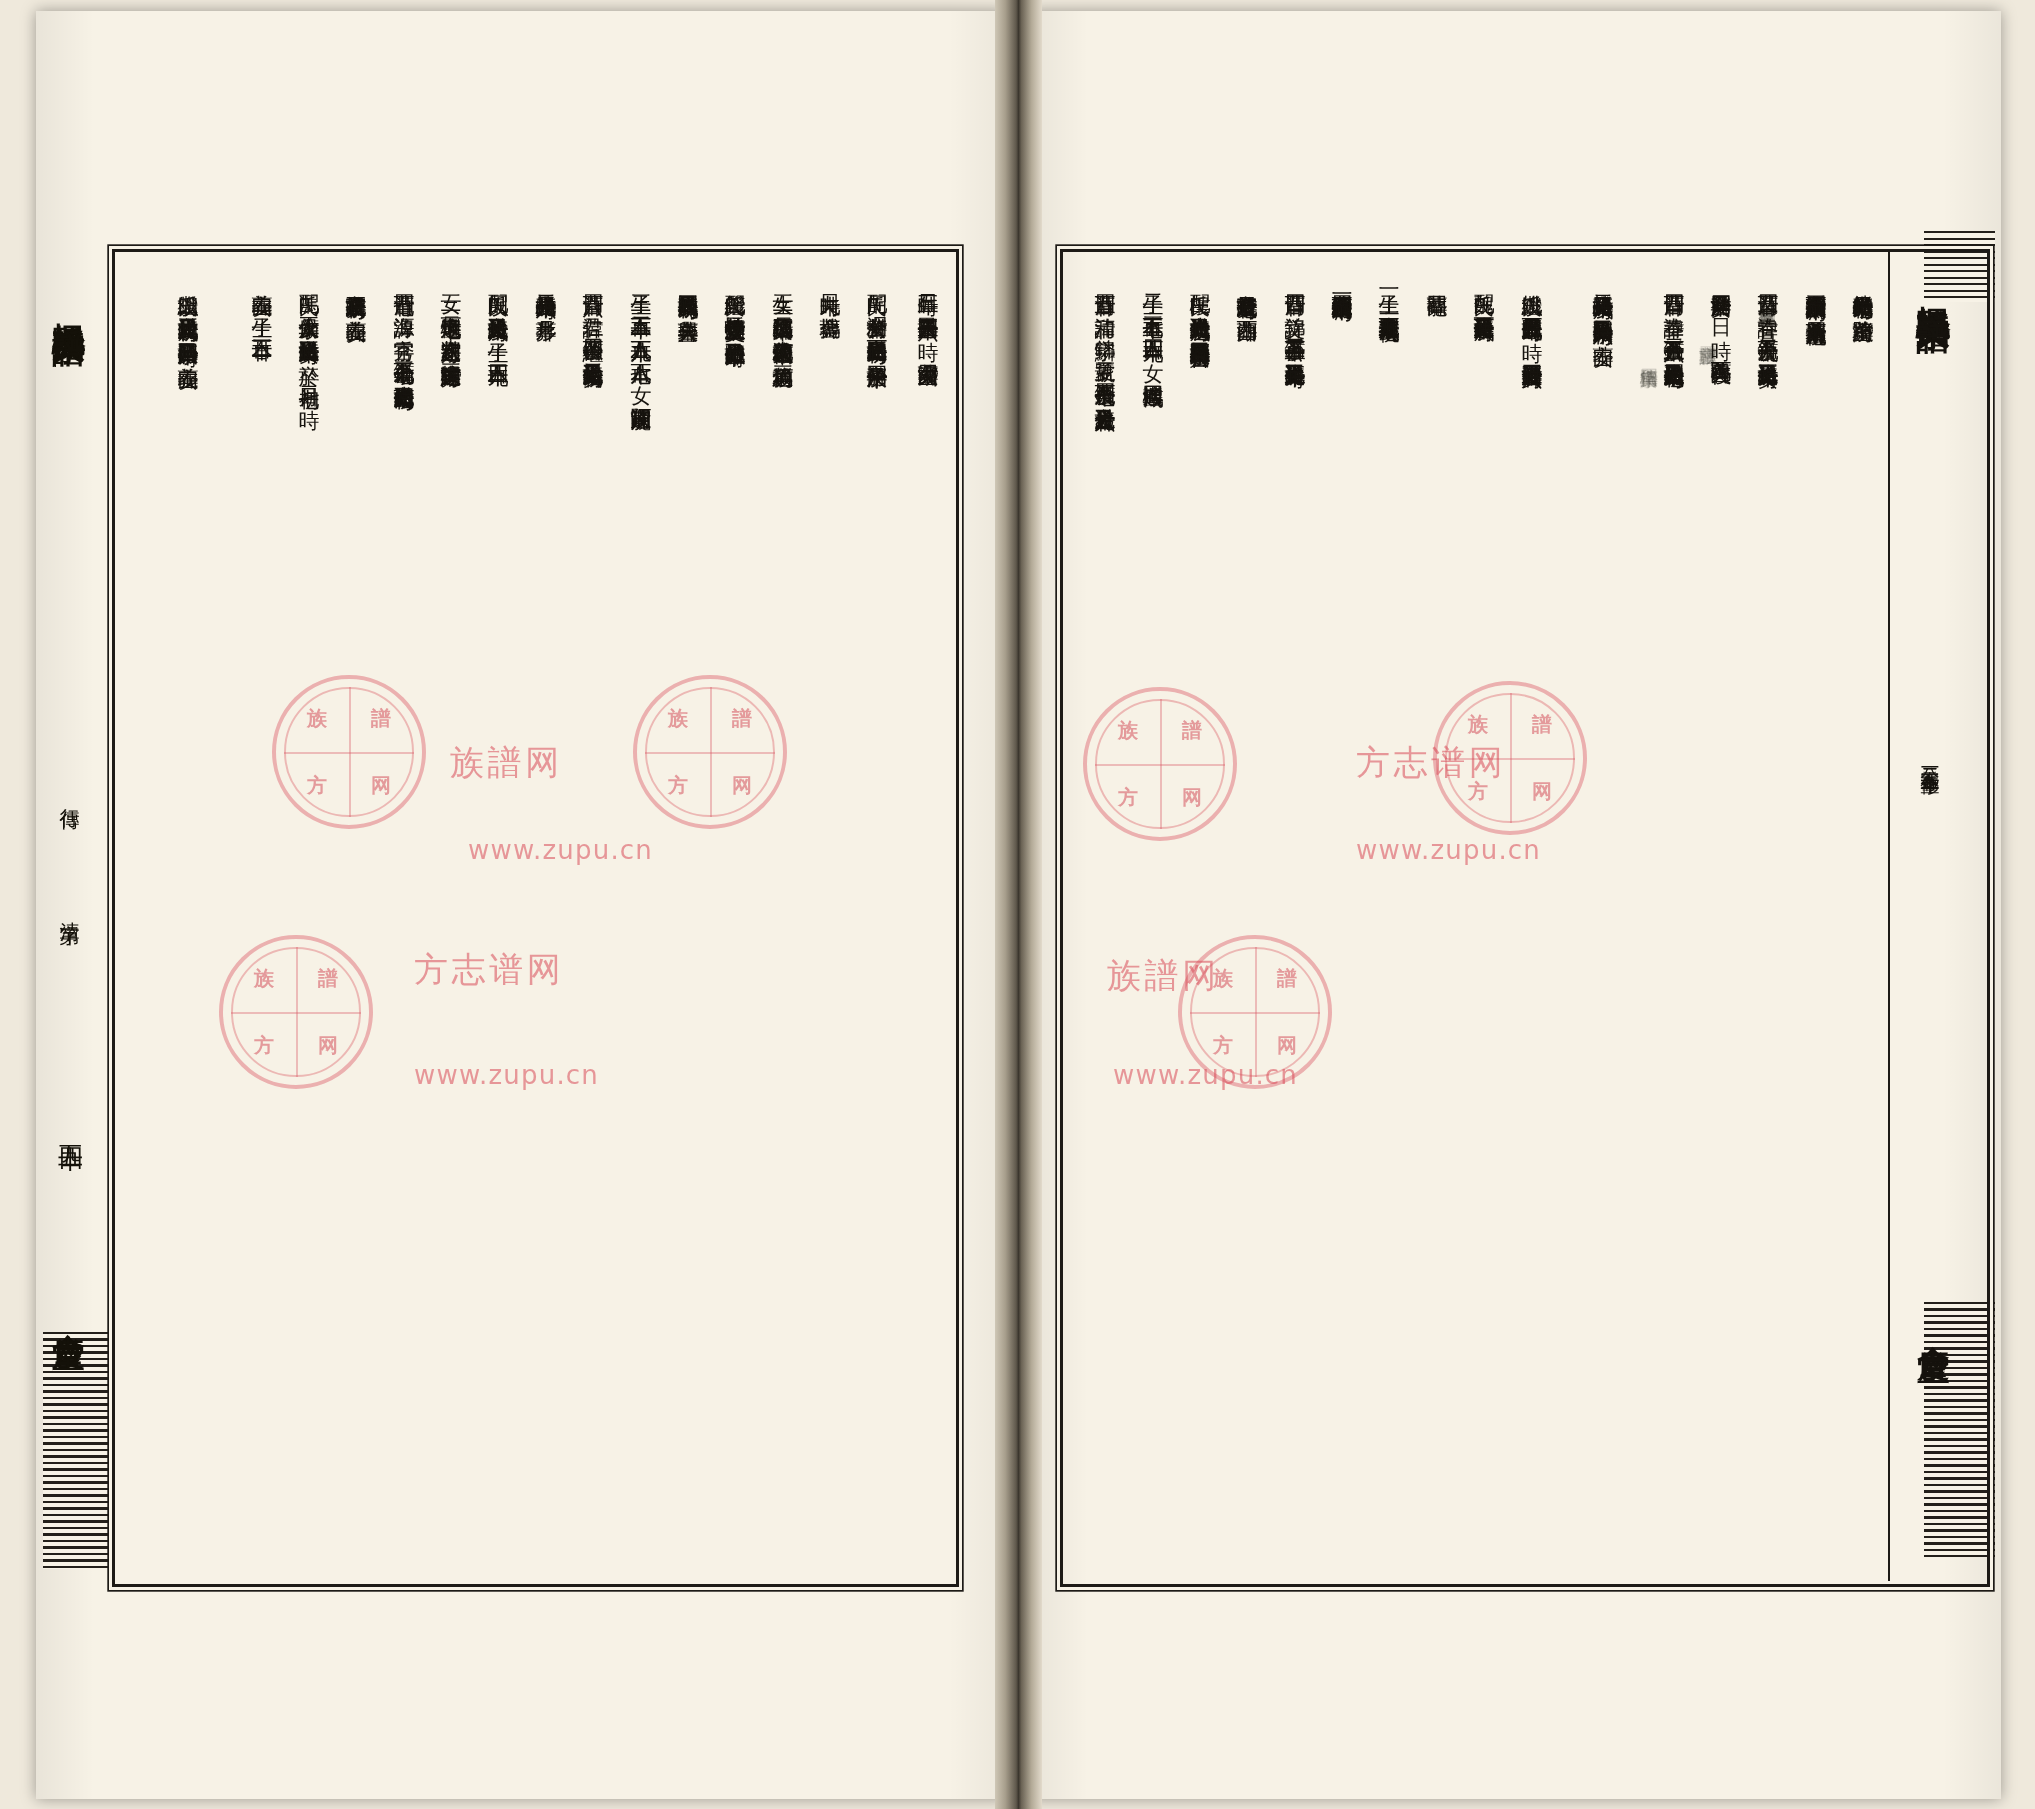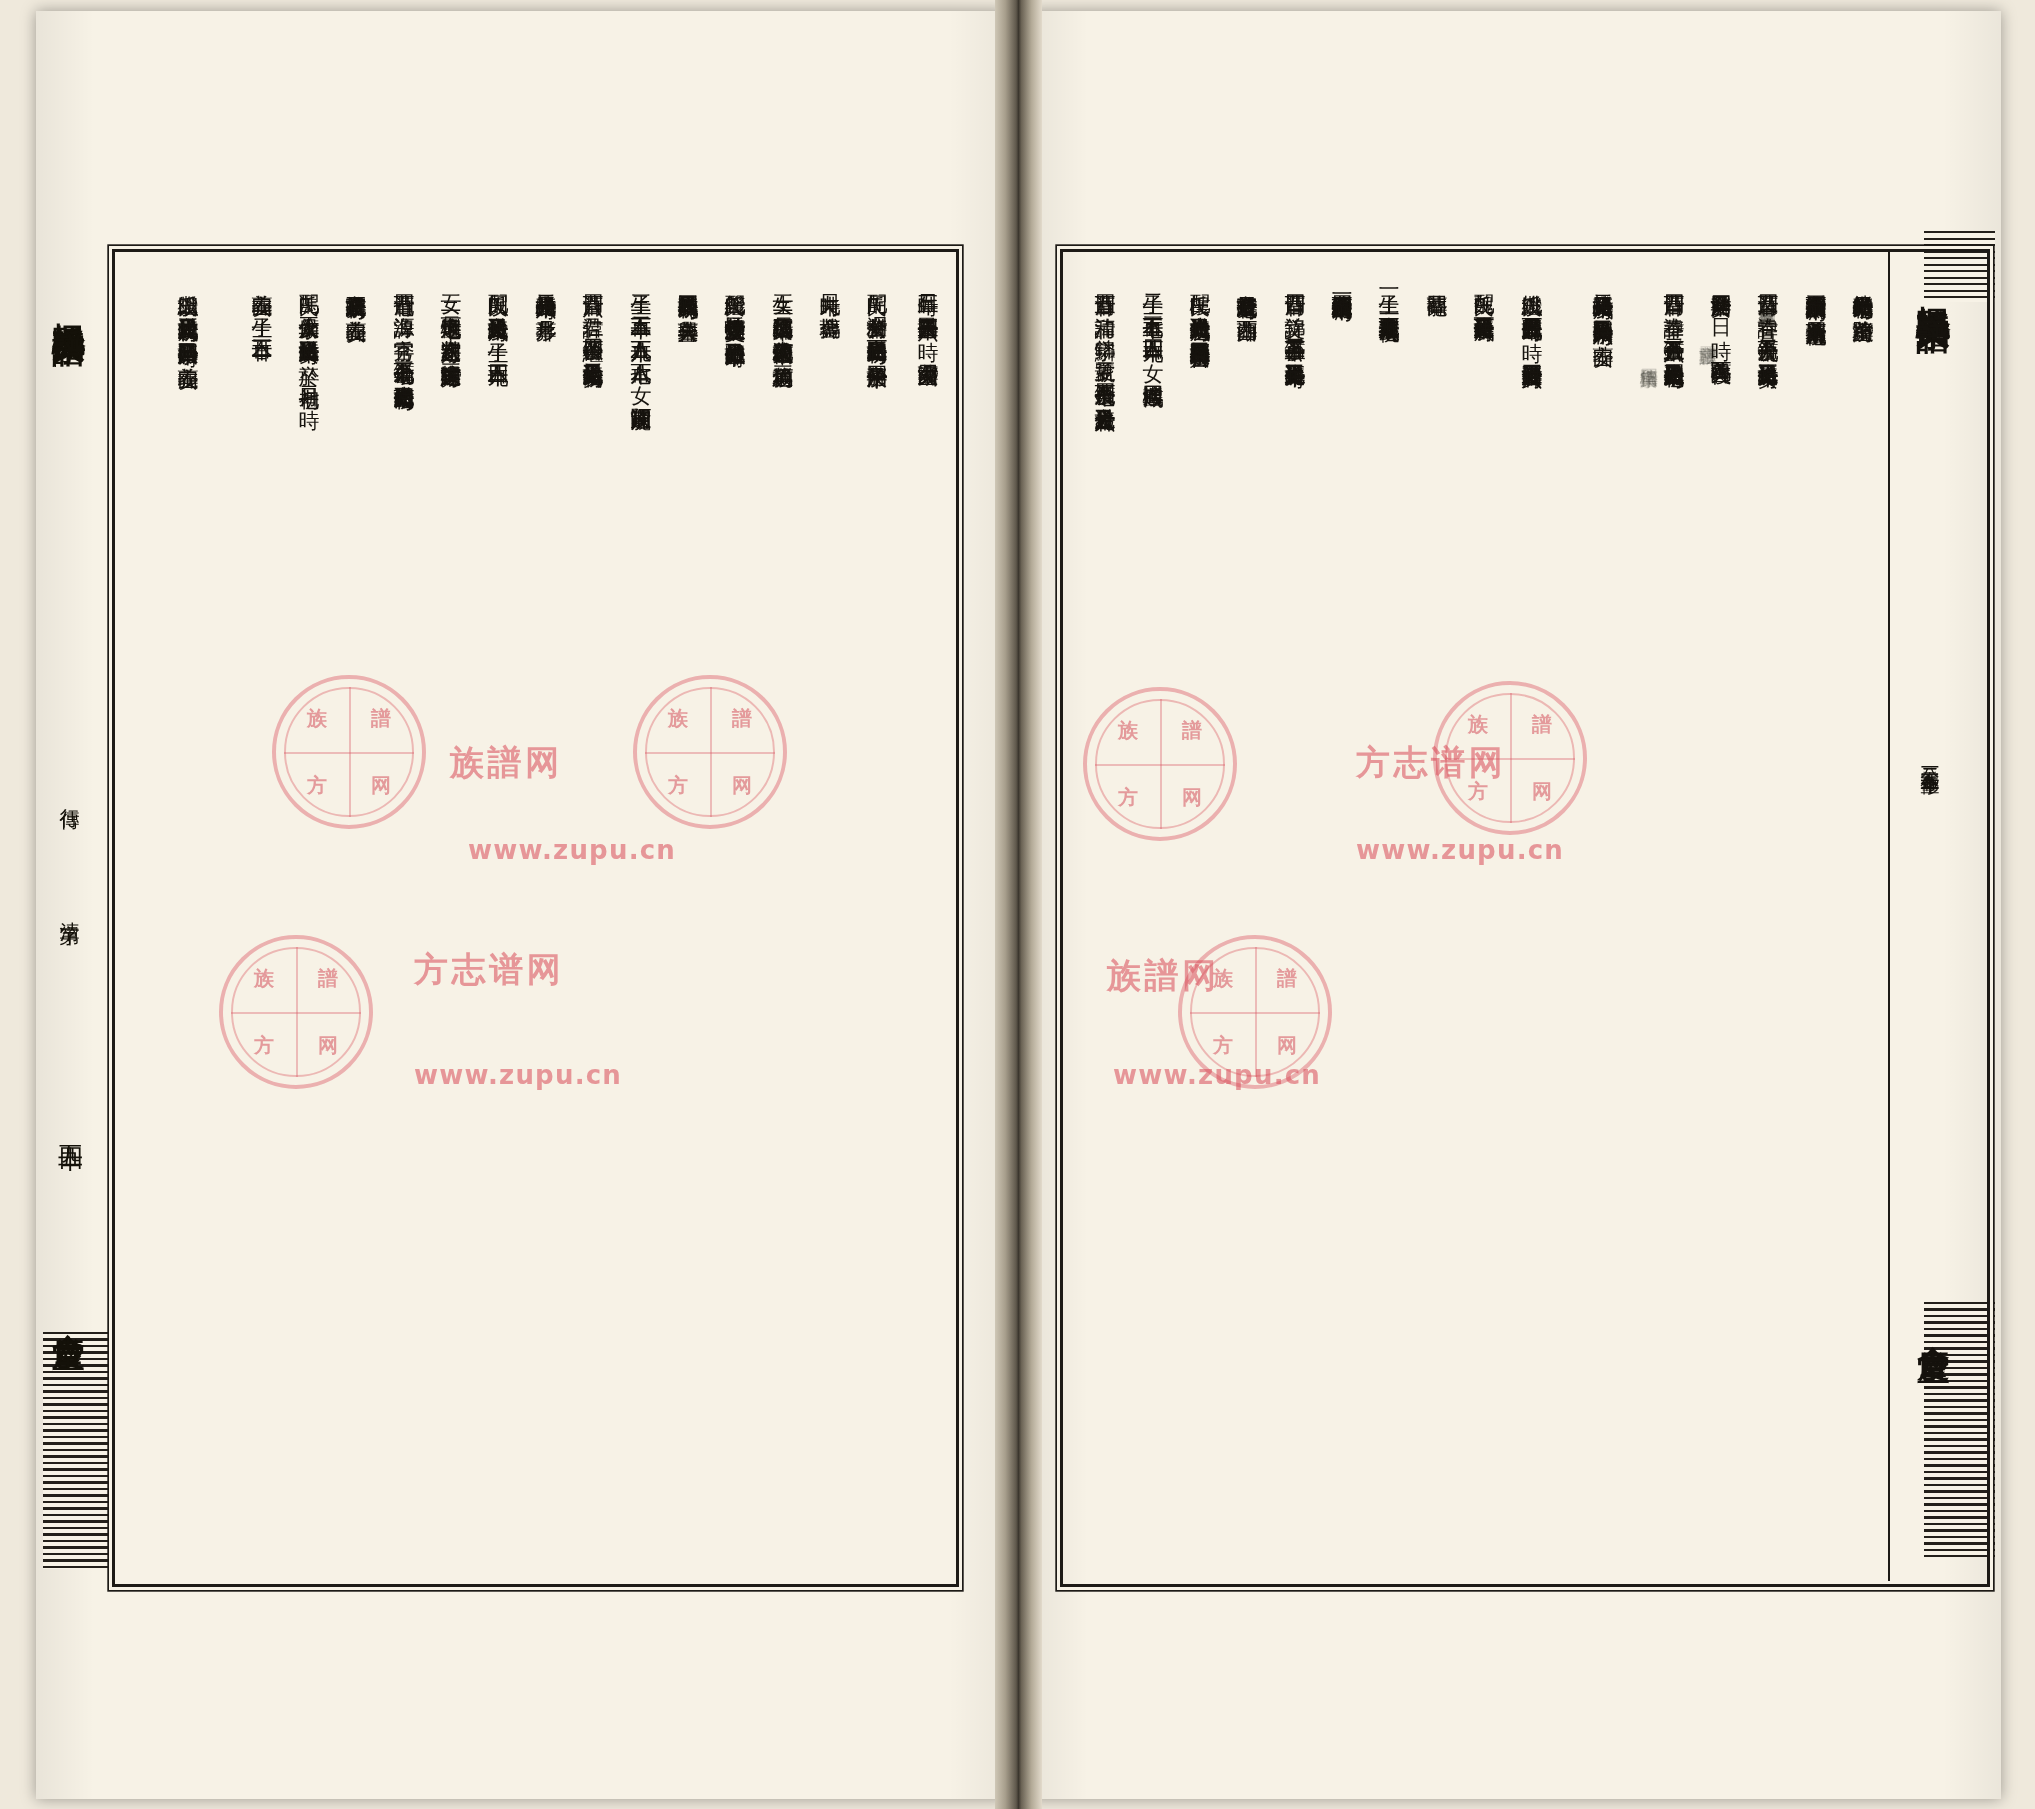--- a/index.html
+++ b/index.html
@@ -143,21 +143,21 @@
     font-family: "DejaVu Serif", serif;
     color: rgba(208,70,84,0.60);
     font-size: 20px;
     font-weight: bold;
   }
 
   .wm-text {
     position: absolute;
     color: rgba(216,74,88,0.55);
     font-family: "DejaVu Sans", sans-serif;
-    font-weight: bold;
+    font-weight: normal;
     white-space: nowrap;
     pointer-events: none;
   }
   .wm-cn { font-size: 34px; letter-spacing: 3.6px; }
   .wm-url { font-size: 26px; letter-spacing: 1.2px; }
 
   
   .ghost {
     position: absolute;
     writing-mode: vertical-rl;

